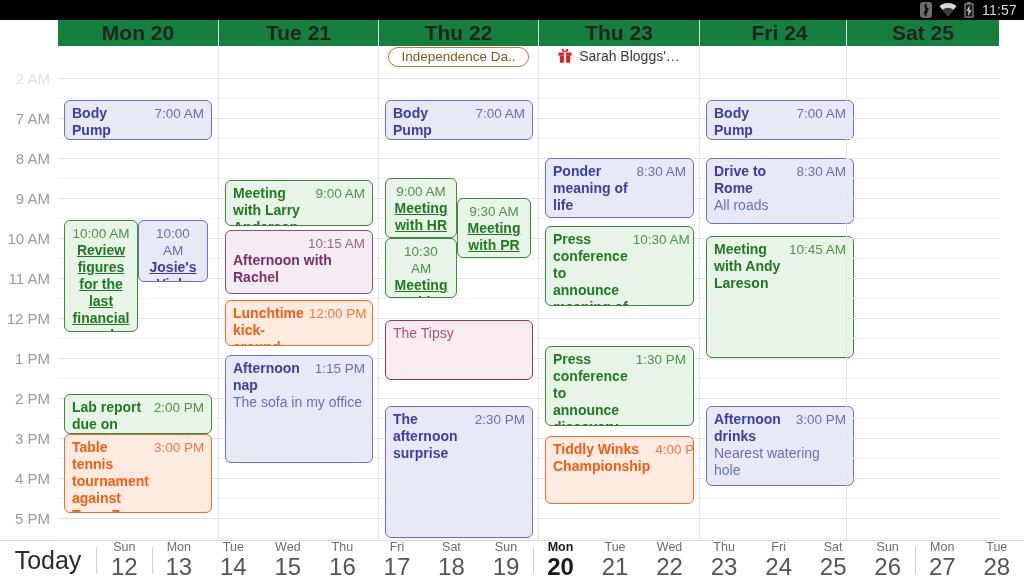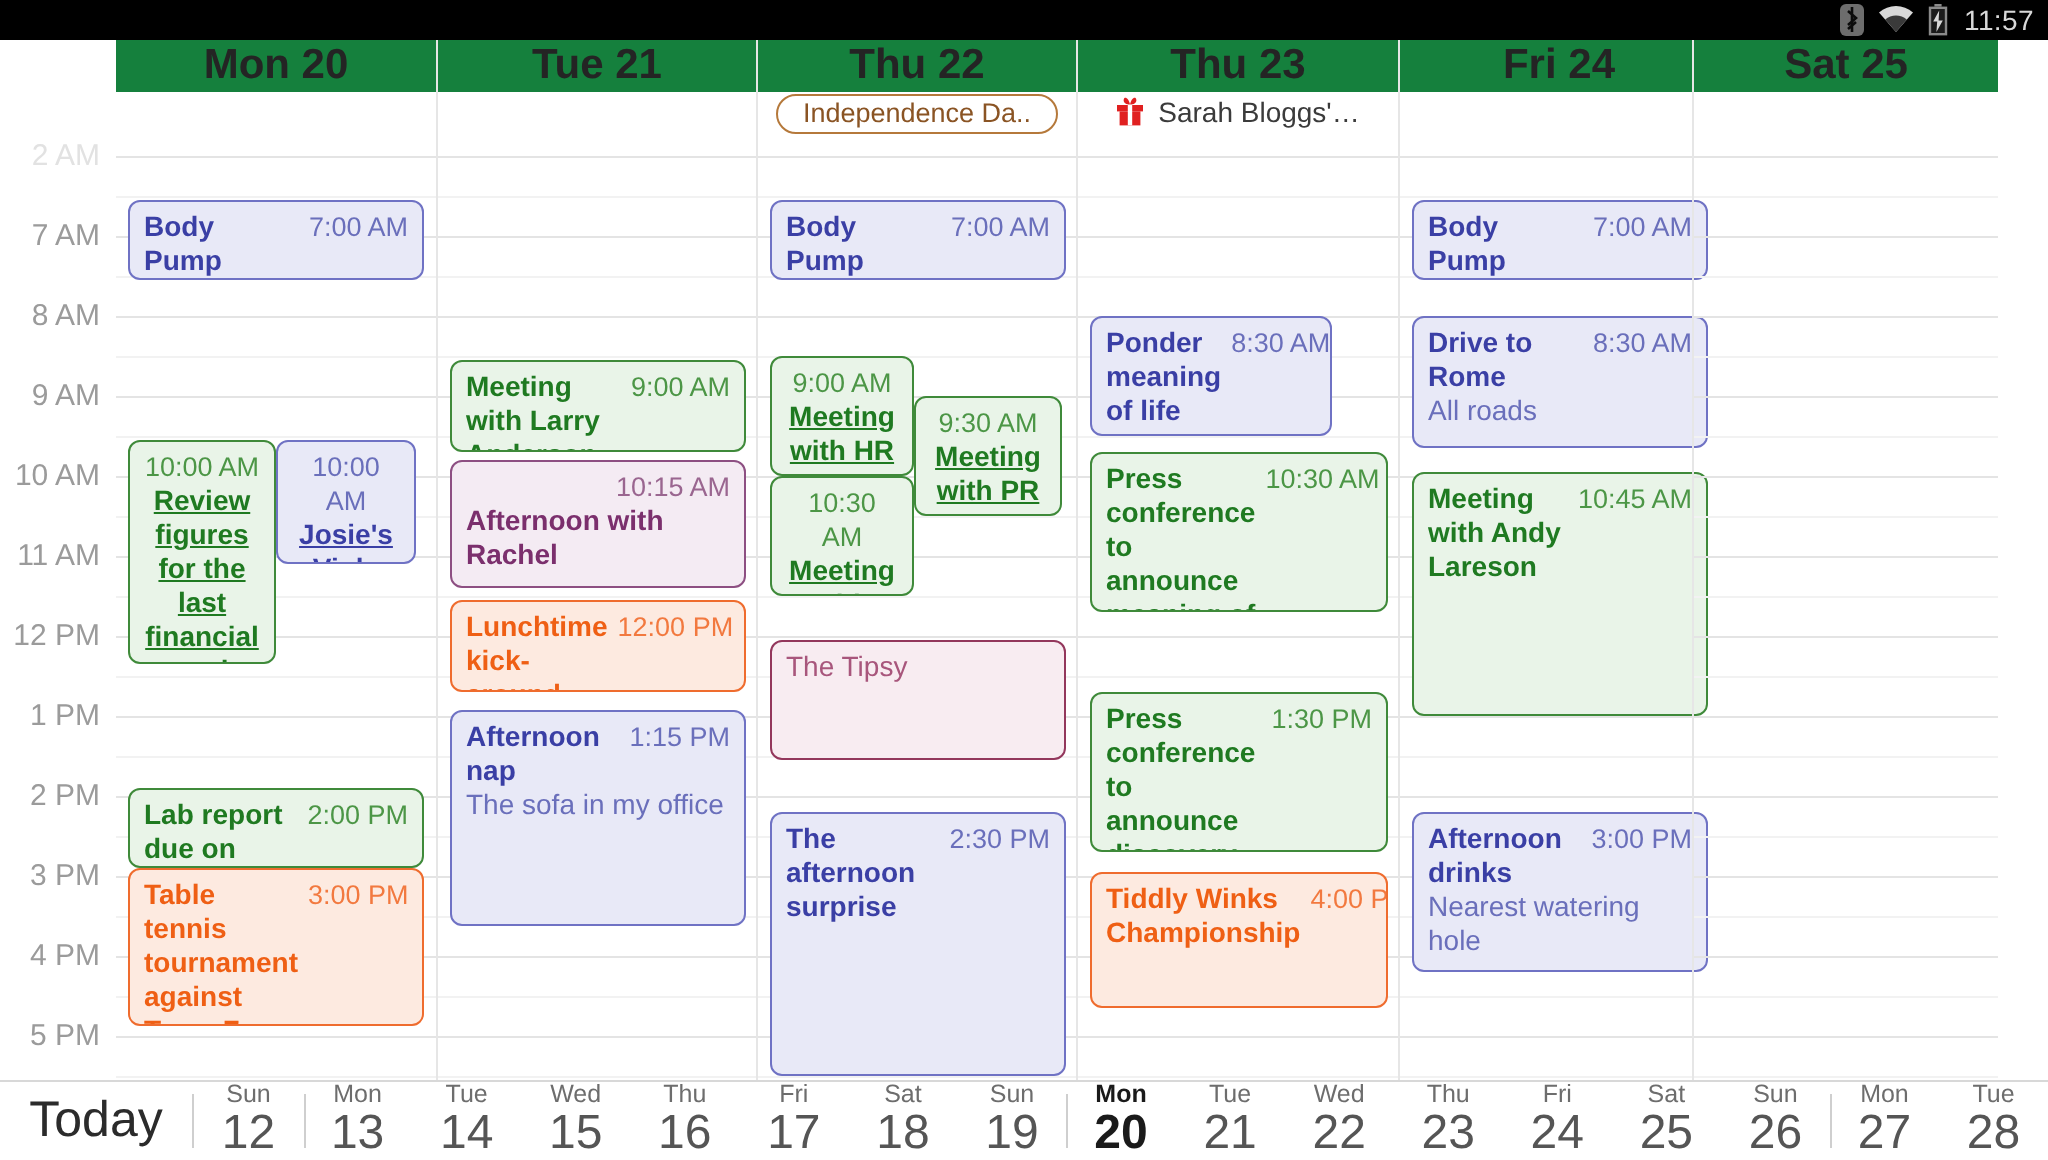--- a/index.html
+++ b/index.html
@@ -396,21 +396,21 @@
           <div class="hline" style="top: 290px;"></div>
           <div class="hline half" style="top: 310px;"></div>
           <div class="hline" style="top: 330px;"></div>
           <div class="hline half" style="top: 350px;"></div>
           <div class="hline" style="top: 370px;"></div>
           <div class="hline half" style="top: 390px;"></div>
           <div class="hline" style="top: 410px;"></div>
           <div class="hline half" style="top: 430px;"></div>
           <div class="hline" style="top: 450px;"></div>
           <div class="hline half" style="top: 470px;"></div>
-          <div class="event c-blue" style="left: 6px; top: 90px; width: 121px; height: 60px;">
+          <div class="event c-blue" style="left: 6px; top: 90px; width: 149px; height: 60px;">
             <div class="ev-head">
               <span class="ev-title">Ponder meaning of life</span>
               <span class="ev-time">8:30 AM</span>
             </div>
           </div>
           <div class="event c-green" style="left: 6px; top: 158px; width: 149px; height: 80px;">
             <div class="ev-head">
               <span class="ev-title">Press conference to announce meaning of life discovered</span>
               <span class="ev-time">10:30 AM</span>
             </div>

